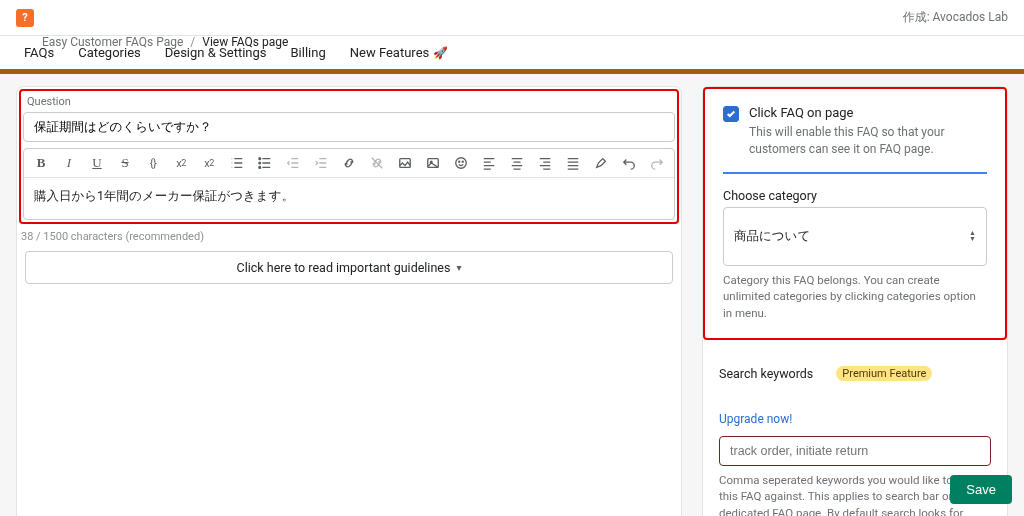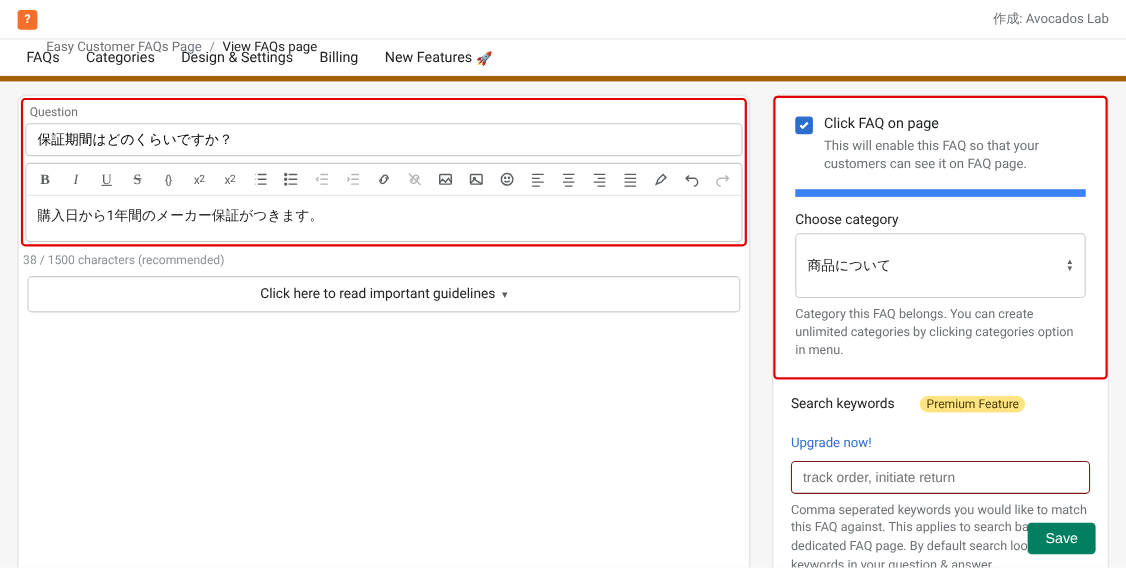--- a/index.html
+++ b/index.html
@@ -117,21 +117,21 @@
     font-size: 12.5px;
     color:#202223;
     cursor:pointer;
     display:flex; align-items:center; justify-content:center; gap:6px;
   }
   .chevron { font-size:10px; color:#5c5f62; }
 
   
   .right .red-frame { margin: 0 0 14px 0; padding: 2px 2px 2px 2px; }
   .right-inner { padding: 14px 16px; }
-  .right-section + .right-section { border-top: 7px solid #3b82f6; margin-top:14px; padding-top:14px; }
+  .right-section + .right-section { border-top: 2px solid #3b82f6; margin-top:14px; padding-top:14px; }
   .checkbox-row { display:flex; align-items:flex-start; gap:10px; }
   .chk {
     width:16px; height:16px; border:1px solid #2c6ecb; border-radius:3px;
     background:#2c6ecb; display:flex; align-items:center; justify-content:center;
     flex-shrink:0; margin-top:1px;
   }
   .chk svg { width:10px; height:10px; stroke:#fff; fill:none; stroke-width:2.5; }
   .chk-empty {
     width:16px; height:16px; border:1px solid #8c9196; border-radius:3px;
     background:#fff; flex-shrink:0; margin-top:1px;
@@ -142,38 +142,38 @@
   .select {
     border:1px solid #c9cccf; border-radius:4px; padding:20px 10px;
     display:flex; justify-content:space-between; align-items:center;
     font-size:12.5px; background:#fff; cursor:pointer;
   }
   .select-caret { display:flex; flex-direction:column; font-size:7px; line-height:6px; color:#5c5f62;}
   .field-help { font-size: 11.5px; color:#6d7175; margin-top:6px; line-height:1.45; }
 
   .badge {
     background:#ffe484; color:#4d3b00;
-    font-size:11px; padding:1px 6px; border-radius:8px; margin:1px 4px;
+    font-size:11px; padding:1px 6px; border-radius:8px; margin:12px 4px;
   }
   .link { color:#2c6ecb; font-size:12px; cursor:pointer; }
   .search-row .field-label { display:flex; align-items:center; flex-wrap:wrap; gap:19px; }
   .text-input {
     width:100%; border:1px solid #7f1d1d; border-radius:4px;
     padding:7px 10px; font-size:12.5px; color:#b91c1c; background:#fff;
     margin-top:6px;
   }
   .feature-box {
     border:1px solid #e1e3e5; border-radius:6px; padding:12px 14px;
     margin: 0 16px 16px 16px;
   }
   .feature-top { display:flex; align-items:center; gap:10px; flex-wrap:wrap; }
   .feature-top .chk-label { color:#6d7175; }
 
   .save-btn {
-    position: fixed; bottom: 12px; right: 28px;
+    position: fixed; bottom: 12px; right: 12px;
     background:#008060; color:#fff; border:none; border-radius:4px;
     padding:7px 16px; font-size:13px; cursor:pointer;
   }
 </style>
 </head>
 <body>
 
 <div class="topbar">
   <div class="topbar-left">
     <div class="app-icon">?</div>

